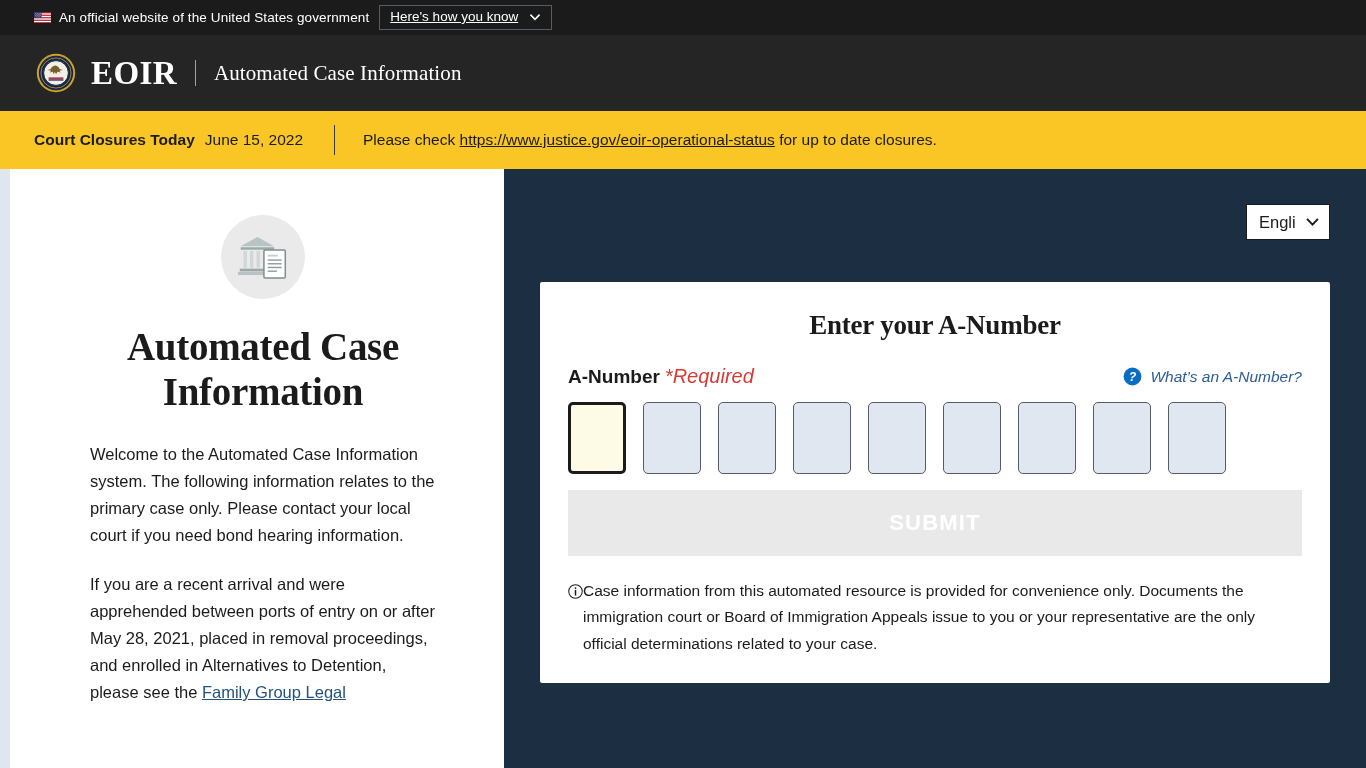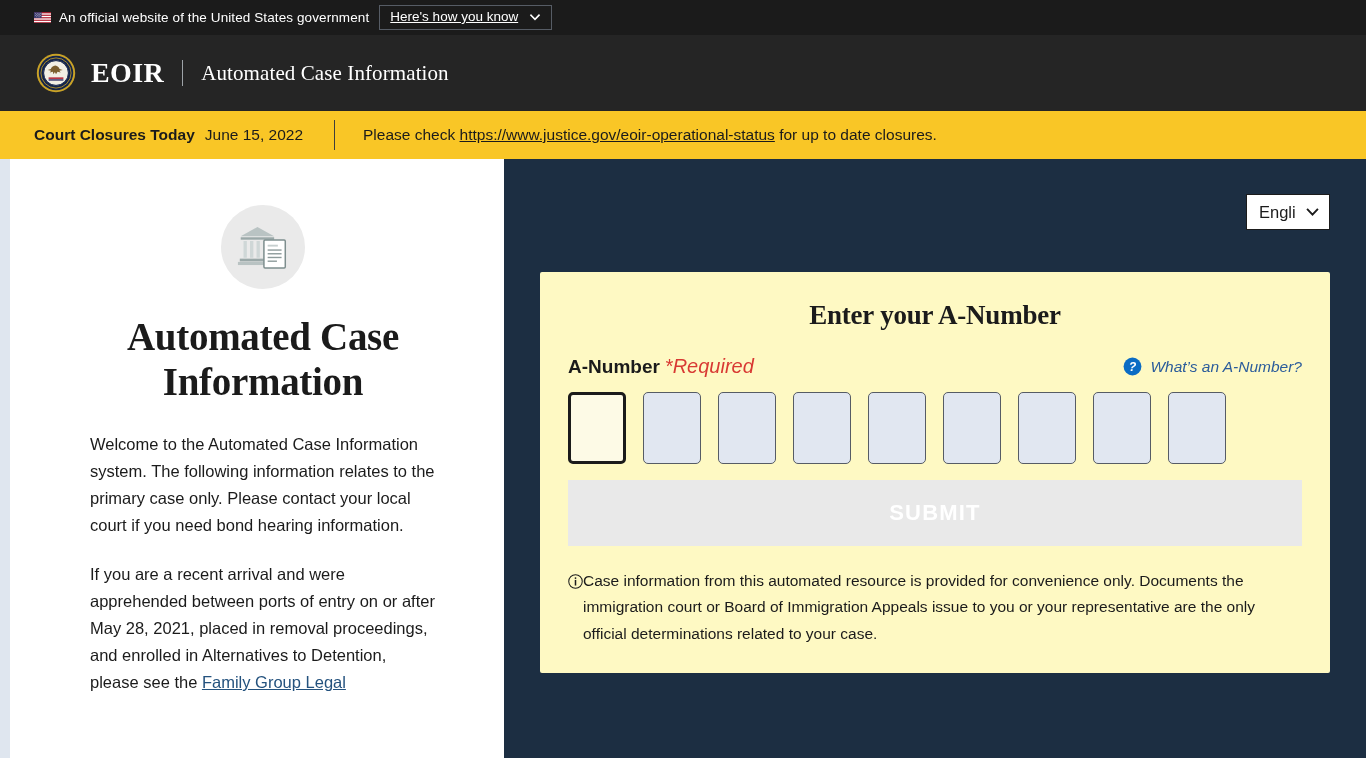--- a/index.html
+++ b/index.html
@@ -51,39 +51,39 @@
     display: flex;
     align-items: center;
     padding-left: 36px;
     gap: 15px;
   }
   .doj-seal { width: 40px; height: 40px; display: block; flex: none; }
   .brand-eoir {
     color: #ffffff;
     font-family: "Liberation Serif", serif;
     font-weight: bold;
-    font-size: 28px;
+    font-size: 33px;
     letter-spacing: .4px;
   }
   .brand-sep {
     width: 1px;
     height: 26px;
     background: #9ea3a8;
     margin: 0 3px;
   }
   .brand-sub {
     color: #ffffff;
     font-family: "Liberation Serif", serif;
     font-size: 21px;
     letter-spacing: .1px;
   }
 
   
   .alert-bar {
-    height: 48px;
+    height: 58px;
     background: #f9c626;
     display: flex;
     align-items: center;
     padding-left: 34px;
     color: #1b1b1b;
     font-size: 15.5px;
   }
   .alert-title { font-weight: bold; font-size: 15.5px; }
   .alert-date { margin-left: 10px; font-size: 15.5px; }
   .alert-div {
@@ -166,21 +166,21 @@
   .lang-wrap .sel-chev {
     position: absolute;
     right: 11px; top: 50%;
     transform: translateY(-50%);
     pointer-events: none;
     width: 13px; height: 13px;
   }
 
   
   .form-card {
-    background: #fef9c3;
+    background: #ffffff;
     margin-top: 42px;
     padding: 28px 28px 26px 28px;
     border-radius: 2px;
   }
   .card-title {
     font-family: "Liberation Serif", serif;
     font-weight: bold;
     font-size: 27px;
     text-align: center;
     color: #1b1b1b;

